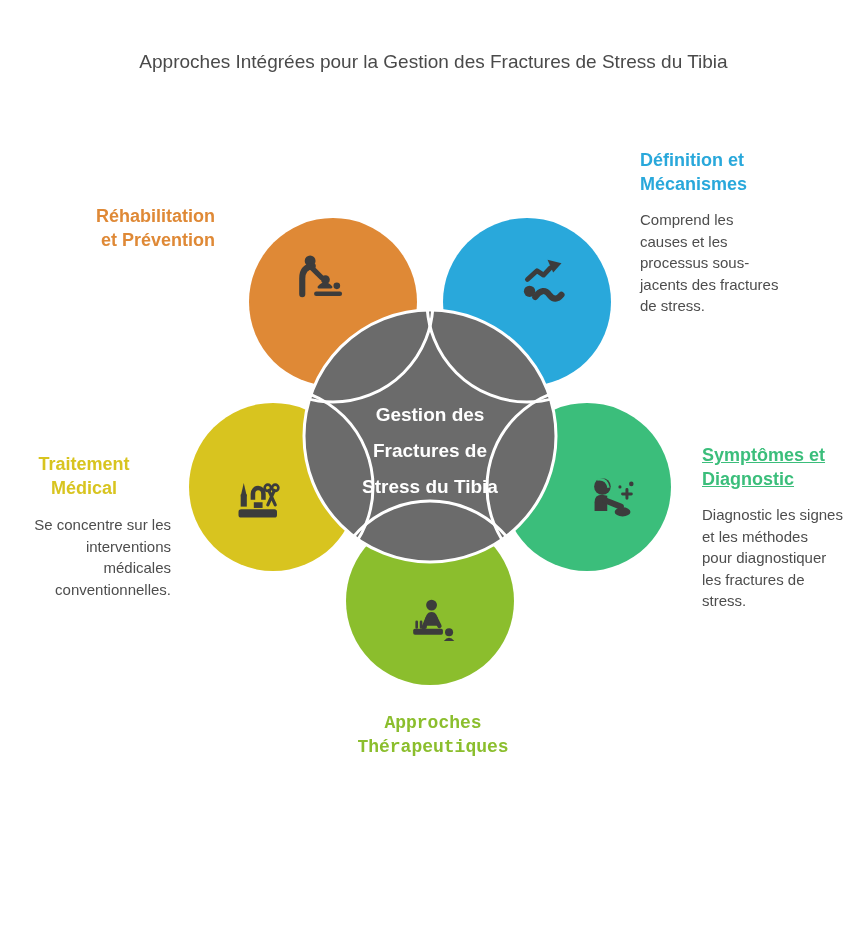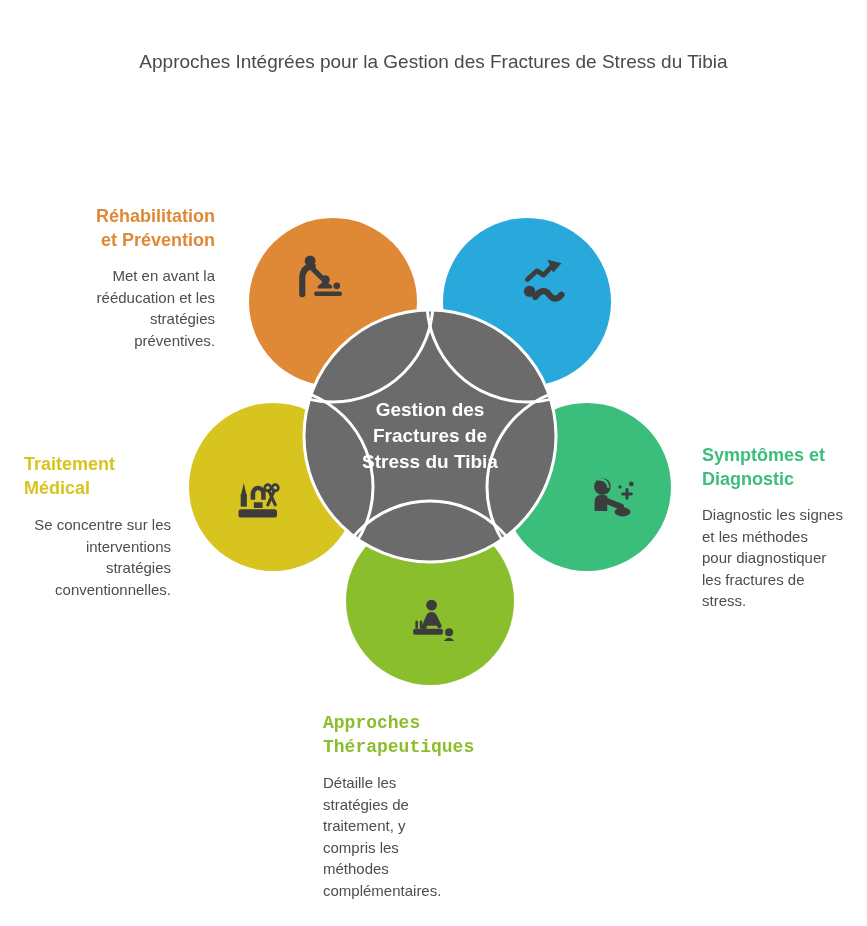--- a/index.html
+++ b/index.html
@@ -31,30 +31,30 @@
   }
   .body-text {
     font-size: 15px;
     line-height: 21.5px;
     color: #4D4D4D;
     white-space: pre-line;
     margin-top: 13px;
   }
   .align-right { text-align: right; }
   .align-left  { text-align: left; }
-  .align-center { }
+  .align-center { text-align: center; }
   .center-label {
     position: absolute;
     left: 330px;
     top: 397px;
     width: 200px;
     text-align: center;
     font-weight: bold;
     font-size: 19px;
-    line-height: 26px;
+    line-height: 36px;
     white-space: pre-line;
   }
 </style>
 </head>
 <body>
 
 <div class="page">
 
   <div class="main-title">Approches Intégrées pour la Gestion des Fractures de Stress du Tibia</div>
 
@@ -131,50 +131,49 @@
     </g>
   </svg>
 
   <div class="center-label" style="color: rgb(255, 255, 255);">Gestion des
 Fractures de
 Stress du Tibia</div>
 
   <div class="block align-right" style="left:45px; top:168px; width:170px;margin-top:36px;">
     <div class="heading" style="color: rgb(223, 137, 54);">Réhabilitation
 et Prévention</div>
-    <div class="body-text">Met en avant la
-rééducation et les
-stratégies
-préventives.</div>
   </div>
 
+  <div class="block align-left" style="left:640px; top:148px; width:170px;">
+    <div class="heading" style="color: rgb(41, 168, 219);">Définition et
+Mécanismes</div>
+    <div class="body-text">Comprend les
+causes et les
+processus sous-
+jacents des fractures
+de stress.</div>
+  </div>
 
   <div>
     <div class="block heading align-center" style="left: 24px; top: 452px; width: 120px; color: rgb(216, 196, 31);">Traitement
 Médical</div>
     <div class="block body-text align-right" style="left:21px; top:501px; width:150px;">Se concentre sur les
 interventions
-stratégies
+médicales
 conventionnelles.</div>
   </div>
 
   <div class="block align-left" style="left:702px; top:443px; width:160px;">
-    <div class="heading" style="color: rgb(59, 190, 123);">Symptômes et
+    <div class="heading" style="color: rgb(59, 190, 123); text-decoration: underline;">Symptômes et
 Diagnostic</div>
     <div class="body-text">Diagnostic les signes
 et les méthodes
 pour diagnostiquer
 les fractures de
 stress.</div>
   </div>
 
   <div class="block align-center" style="left:323px; top:711px; width:220px;">
     <div class="heading" style="color: rgb(139, 190, 45); font-family: Liberation Mono, monospace;">Approches
 Thérapeutiques</div>
-    <div class="body-text">Détaille les
-stratégies de
-traitement, y
-compris les
-méthodes
-complémentaires.</div>
   </div>
 
 </div>
 
 </body></html>

